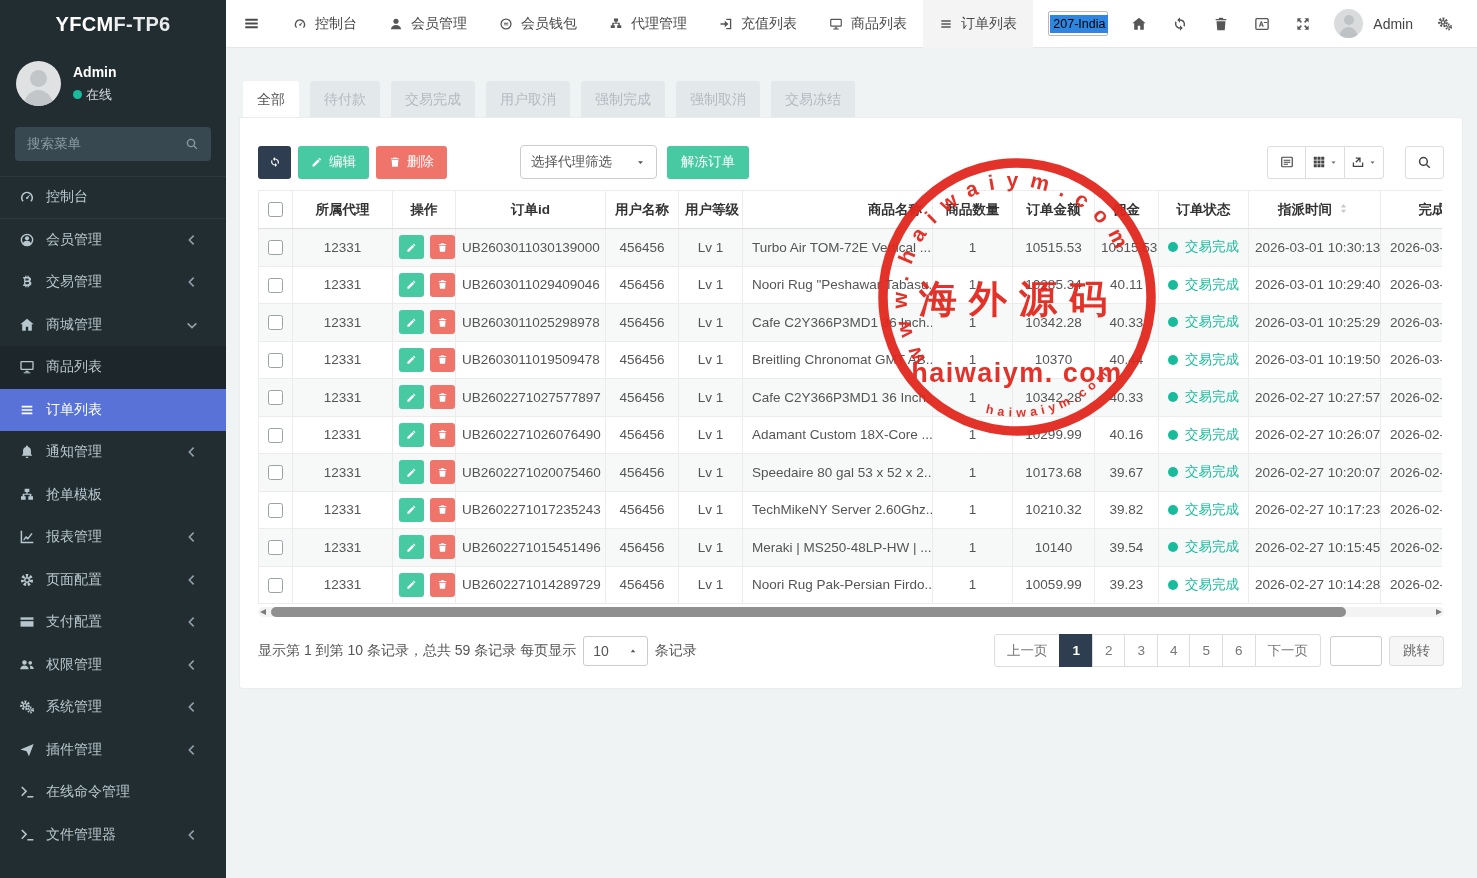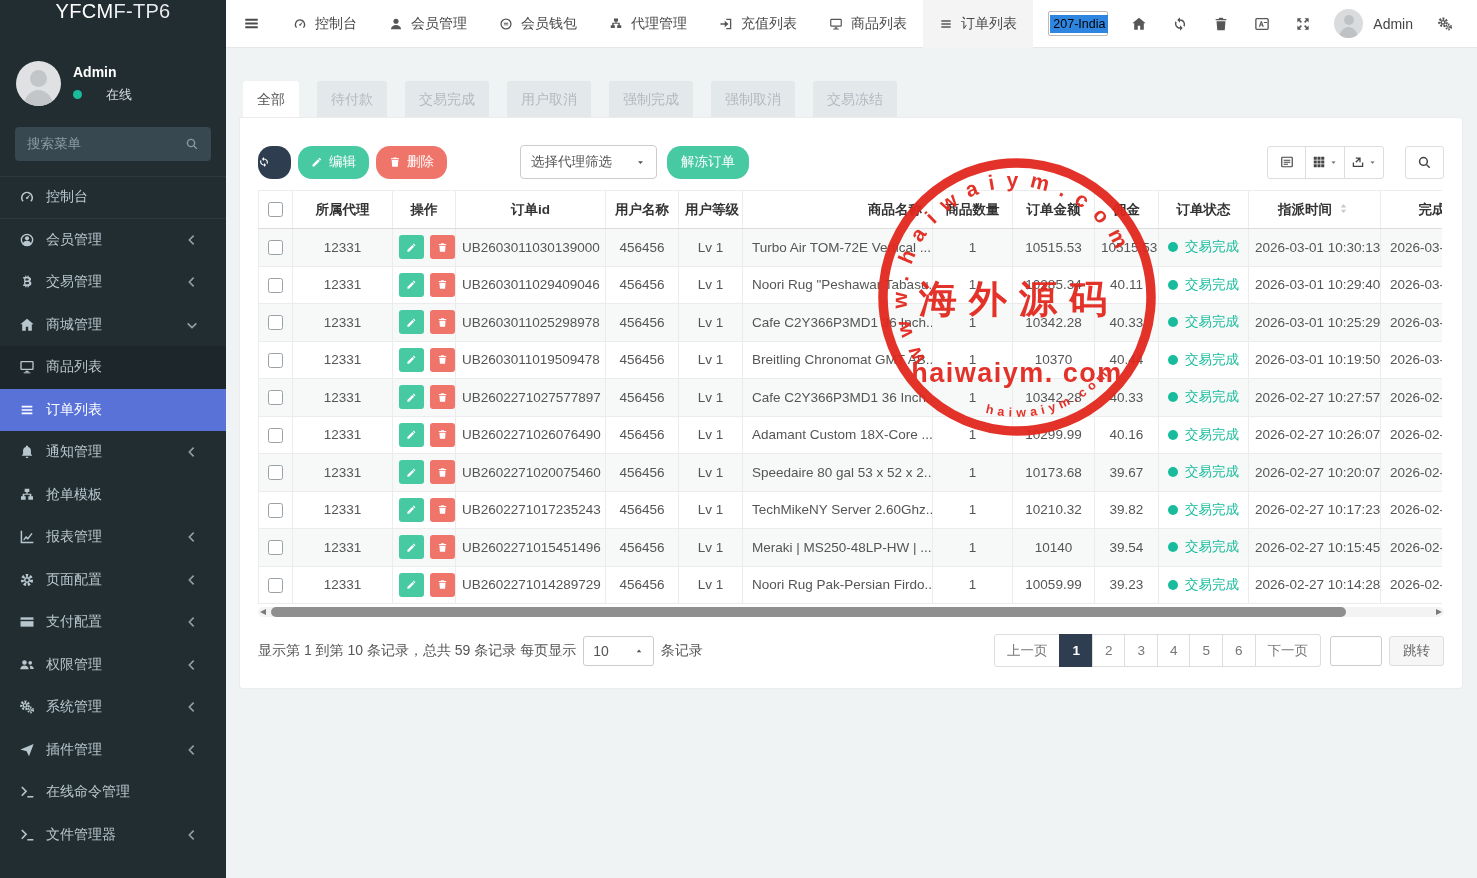--- a/index.html
+++ b/index.html
@@ -2,28 +2,28 @@
 <html style="--sidebar_active: #5872d8; --accent_green: #47c9a2; --accent_red: #ef756b; --dark_navy: #2e3d50; --status_teal: #18bc9c; --watermark_red: #e2261c; --selection_blue: #2e86e0;"><head>
 <meta charset="utf-8">
 <style>
 *{margin:0;padding:0;box-sizing:border-box}
 html,body{width:1477px;height:878px}
 body{position:relative;overflow:hidden;background:#eff3f4;font-family:"Liberation Sans","DejaVu Sans",sans-serif;font-size:14px;color:#555}
 .ic{display:inline-block;vertical-align:middle;fill:currentColor}
 svg.ic{width:15px;height:15px}
 
 .sidebar{position:absolute;left:0;top:0;width:226px;height:878px;background:#222d32;z-index:10}
-.logo{height:48px;display:flex;justify-content:center;color:#fff;font-size:20px;font-weight:normal;letter-spacing:.3px}
+.logo{height:48px;display:flex;align-items:center;justify-content:center;color:#fff;font-size:20px;font-weight:bold;letter-spacing:.3px}
 .logo .rest{color:#e9ebed}
 .userpanel{display:flex;align-items:center;gap:12px;padding:13px 16px 12px}
 .avatar{width:45px;height:45px;border-radius:50%;background:#dfe1e3;position:relative;overflow:hidden;flex:none}
 .av-head{position:absolute;top:9px;left:14px;width:17px;height:17px;border-radius:50%;background:#c3c6c9}
 .av-body{position:absolute;top:29px;left:7px;width:31px;height:19px;border-radius:50% 50% 0 0/100% 100% 0 0;background:#c3c6c9}
 .uname{color:#fff;font-weight:bold;font-size:14px;margin-bottom:6px}
-.ustatus{color:#d8dde2;font-size:13px;display:flex;gap:24px;align-items:center}
+.ustatus{color:#d8dde2;font-size:13px;display:flex;gap:4px;align-items:center}
 .dot{width:9px;height:9px;border-radius:50%;background:var(--status_teal)}
 .sidesearch{margin:9px 15px 15px;height:34px;background:#374850;border-radius:4px;display:flex;align-items:center;padding:0 12px;color:#8d9ba3;cursor:text}
 .sidesearch .ph{flex:1;font-size:13.5px}
 .sidesearch svg.ic{width:14px;height:14px}
 .sitem{display:flex;align-items:center;height:42.5px;padding:0 15px 0 19px;color:#b8c7ce;font-size:14px;cursor:pointer}
 .sitem svg.ic{width:16px;height:16px;margin-right:11px;flex:none}
 .sitem .chev{width:11px;height:11px;margin-left:auto;margin-right:2px;color:#8fa0a9}
 .sitem.first{border-top:1px solid #2c393f;border-bottom:1px solid #2c393f}
 .sitem.sub{background:#1d262b}
 .sitem.active{background:var(--sidebar_active);color:#fff}
@@ -42,25 +42,25 @@
 .topact{width:41px;height:48px;display:flex;align-items:center;justify-content:center;color:#575757;cursor:pointer}
 .topact svg.ic{width:16px;height:16px}
 .topuser{display:flex;align-items:center;gap:10px;padding:0 11px;cursor:pointer}
 .tavatar{width:29px;height:29px;border-radius:50%;background:#d9dbdd;position:relative;overflow:hidden}
 .tav-head{position:absolute;top:6px;left:9.5px;width:10px;height:10px;border-radius:50%;background:#bfc2c5}
 .tav-body{position:absolute;top:18px;left:5px;width:19px;height:12px;border-radius:50% 50% 0 0/100% 100% 0 0;background:#bfc2c5}
 .topuser .nm{color:#444}
 
 .content{position:absolute;left:226px;top:48px;right:0;bottom:0;padding:33px 15px 0 14px}
 #filtertabs{display:flex;margin-left:3px}
-.ftab{height:37px;display:flex;align-items:center;padding:8px 14px;background:#e3e8ea;color:#b2bac0;margin-right:18px;border-radius:3px 3px 0 0;cursor:pointer}
+.ftab{height:37px;display:flex;align-items:center;padding:8px 14px;background:#e3e8ea;color:#b2bac0;margin-right:11px;border-radius:3px 3px 0 0;cursor:pointer}
 .ftab.active{background:#fff;color:#555}
 .panel{background:#fff;height:570px;padding:0 18px;position:relative;border-radius:0 3px 3px 3px;box-shadow:0 0 0 1px #ececec}
 .toolbar{display:flex;align-items:center;padding-top:27px}
-.tbtn{height:33px;border-radius:14px;display:inline-flex;align-items:center;justify-content:space-between;font-size:13.5px;cursor:pointer;color:#fff}
+.tbtn{height:33px;border-radius:3px;display:inline-flex;align-items:center;justify-content:center;font-size:13.5px;cursor:pointer;color:#fff}
 .tbtn svg.ic{width:12px;height:12px}
 .tbtn.dark{width:33px;background:var(--dark_navy)}
 .tbtn.green{background:var(--accent_green);padding:0 13px;gap:6px;margin-left:7px}
 .tbtn.red{background:var(--accent_red);padding:0 13px;gap:6px;margin-left:7px}
 .selectbox{width:137px;height:34px;border:1px solid #ccc;border-radius:4px;display:flex;align-items:center;padding:0 10px;margin-left:73px;color:#555;font-size:13.5px;background:#fff;cursor:pointer}
 .selectbox svg.ic{margin-left:auto;width:11px;height:11px;color:#555}
 .tbtn.unfreeze{margin-left:10px;padding:16px 14px}
 .viewgroup{margin-left:auto;display:flex}
 .vbtn{min-width:39px;height:33px;border:1px solid #ddd;background:#fff;display:flex;align-items:center;justify-content:center;gap:3px;color:#444;cursor:pointer;padding:0 6px}
 .vbtn+.vbtn{margin-left:-1px}
@@ -89,21 +89,21 @@
 .sorticon{width:13px;height:13px;color:#c9c9c9;margin-left:4px;vertical-align:-2px}
 
 .hscroll{margin-top:3px;height:10px;background:#f3f3f3;border-radius:5px;position:relative}
 .hthumb{position:absolute;left:13px;top:0;height:10px;width:1075px;background:#8f8f8f;border-radius:5px;cursor:pointer}
 .harrow{position:absolute;top:1.5px;width:0;height:0;border-top:3.5px solid transparent;border-bottom:3.5px solid transparent;cursor:pointer}
 .harrow.left{left:2px;border-right:6px solid #7a7a7a}
 .harrow.right{right:2px;border-left:6px solid #7a7a7a}
 
 .pfooter{display:flex;align-items:center;margin-top:17px}
 .summary{color:#555;display:flex;align-items:center;gap:7px}
-.psize{height:30px;border:1px solid #ccc;border-radius:3px;display:inline-flex;align-items:center;padding:0 9px;gap:25px;background:#fff;cursor:pointer;color:#555}
+.psize{height:30px;border:1px solid #ccc;border-radius:3px;display:inline-flex;align-items:center;padding:0 9px;gap:19px;background:#fff;cursor:pointer;color:#555}
 .psize svg.ic{width:10px;height:10px;color:#555}
 .pager{margin-left:auto;display:flex;align-items:center}
 .pgroup{display:flex}
 .pitem{min-width:33px;height:33px;padding:0 12px;border:1px solid #ddd;background:#fff;color:#777;display:flex;align-items:center;justify-content:center;font-size:13.5px;cursor:pointer;margin-left:-1px}
 .pitem:first-child{margin-left:0;border-radius:3px 0 0 3px}
 .pitem:last-child{border-radius:0 3px 3px 0}
 .pitem.active{background:var(--dark_navy);border-color:var(--dark_navy);color:#fff;font-weight:bold}
 .jumpin{width:52px;height:30px;border:1px solid #ccc;border-radius:3px;margin-left:9px;background:#fff;cursor:text}
 .jumpbtn{height:30px;padding:0 13px;border:1px solid #ddd;border-radius:3px;background:#f6f6f6;color:#666;margin-left:7px;display:flex;align-items:center;font-size:13.5px;cursor:pointer}
 

